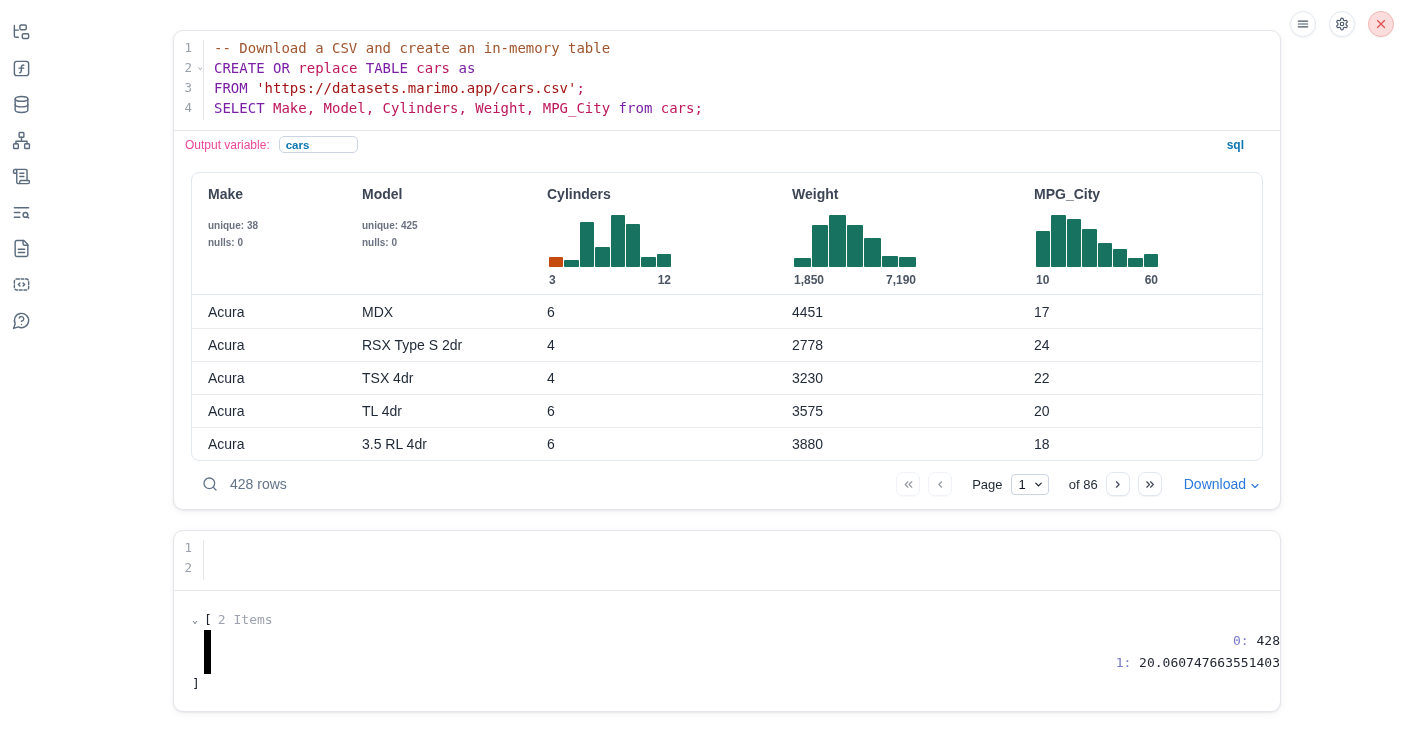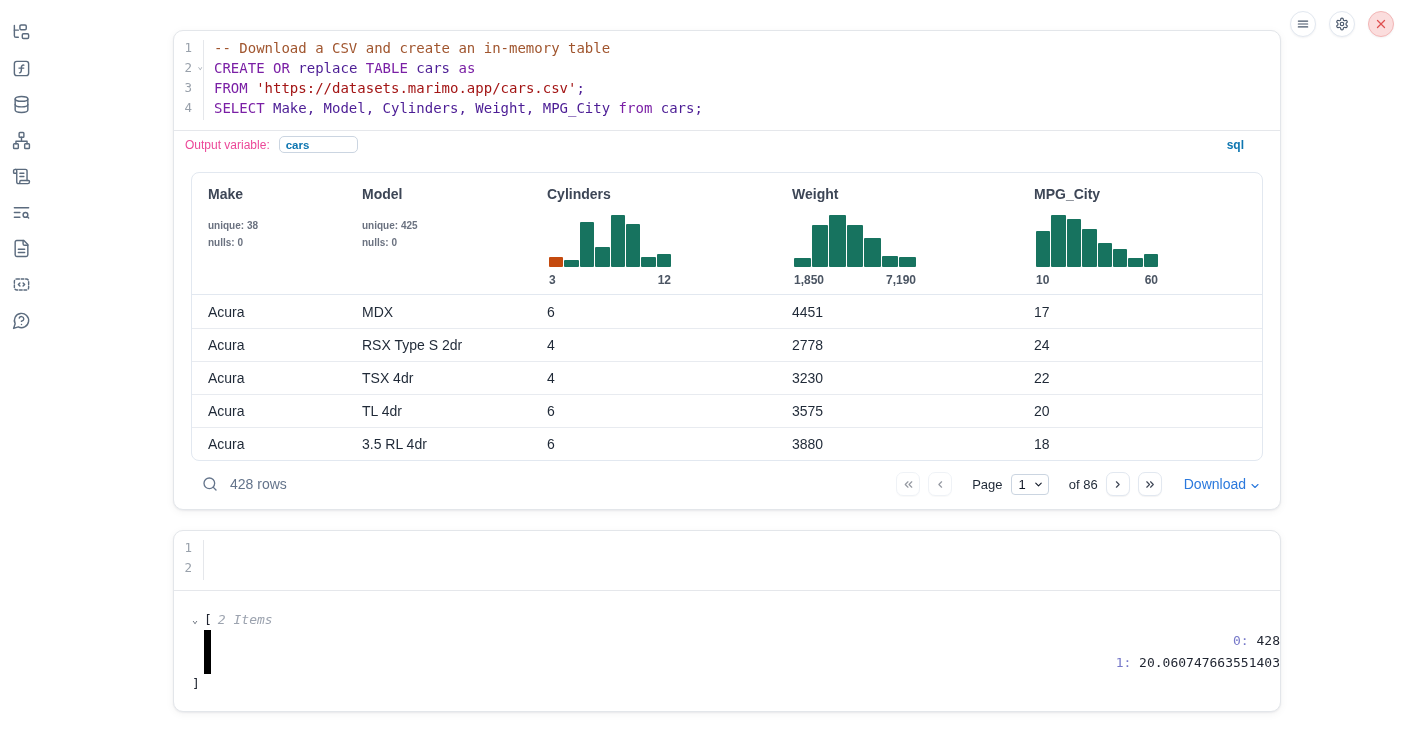--- a/index.html
+++ b/index.html
@@ -33,21 +33,21 @@
   .gutter { width:30px; border-right:1px solid #e5e7eb; flex:none; }
   .ln { height:20px; line-height:20px; text-align:right; padding-right:11px;
     font:12.5px "DejaVu Sans Mono", monospace; color:#99a1ab; position:relative; }
   .ln .fold { position:absolute; right:0; top:1px; font-size:9px; color:#99a1ab; cursor:pointer; }
   .codelines { padding-left:10px; flex:1; }
   .codeline { height:20px; line-height:20px; white-space:pre;
     font:14px "DejaVu Sans Mono", monospace; color:#15181d; }
   .tok-comment { color:#a0552e; }
   .tok-kw { color:#7a1fa5; }
   .tok-str { color:#a31515; }
-  .tok-pl { color:#4c1d95; }
+  .tok-pl { color:#be185d; }
 
   
   .outvar-bar { border-top:1px solid #e5e7eb; height:28px; display:flex;
     align-items:center; padding:0 36px 0 11px; gap:9px; }
   .outvar-label { font-size:12px; font-weight:normal; color:#ec4899; }
   .outvar-input { width:79px; height:17px; border:1px solid #cbd5e1; border-radius:5px;
     display:flex; align-items:center; padding-left:6px; font:bold 11.5px "Liberation Sans", sans-serif;
     color:#0e76b1; cursor:text; }
   .lang-badge { margin-left:auto; font-size:12px; font-weight:bold; color:#0e76b1; }
 
@@ -87,21 +87,21 @@
   .page-select svg { width:11px; height:11px; color:#111827; }
   .download { margin-left:14px; display:flex; align-items:flex-end; gap:3px;
     color:#2b79dd; font-size:14px; cursor:pointer; background:none; border:none; }
   .download svg { width:12px; height:12px; margin-top:2px; }
 
   
   .result { border-top:1px solid #e5e7eb; padding:17px 0 0 18px;
     font:13px "DejaVu Sans Mono", monospace; color:#1f2430; }
   .tree-open { display:flex; align-items:center; height:22px; }
   .tree-open .chev { font-size:10px; color:#4b5563; width:12px; cursor:pointer; }
-  .tree-items-label { color:#9ca3af; font-style:italic; margin-left:6px; }
+  .tree-items-label { color:#9ca3af; margin-left:6px; }
   .tree-items { border-left:7px solid #000000; margin-left:12px; padding-left:3px;text-align:right; }
   .tree-item { height:22px; line-height:22px; }
   .tree-item .idx { color:#7678c9; }
   .tree-close { height:20px; line-height:20px; }
 </style>
 </head>
 <body>
 
 <aside class="sidebar">
   <button class="sb-btn">

